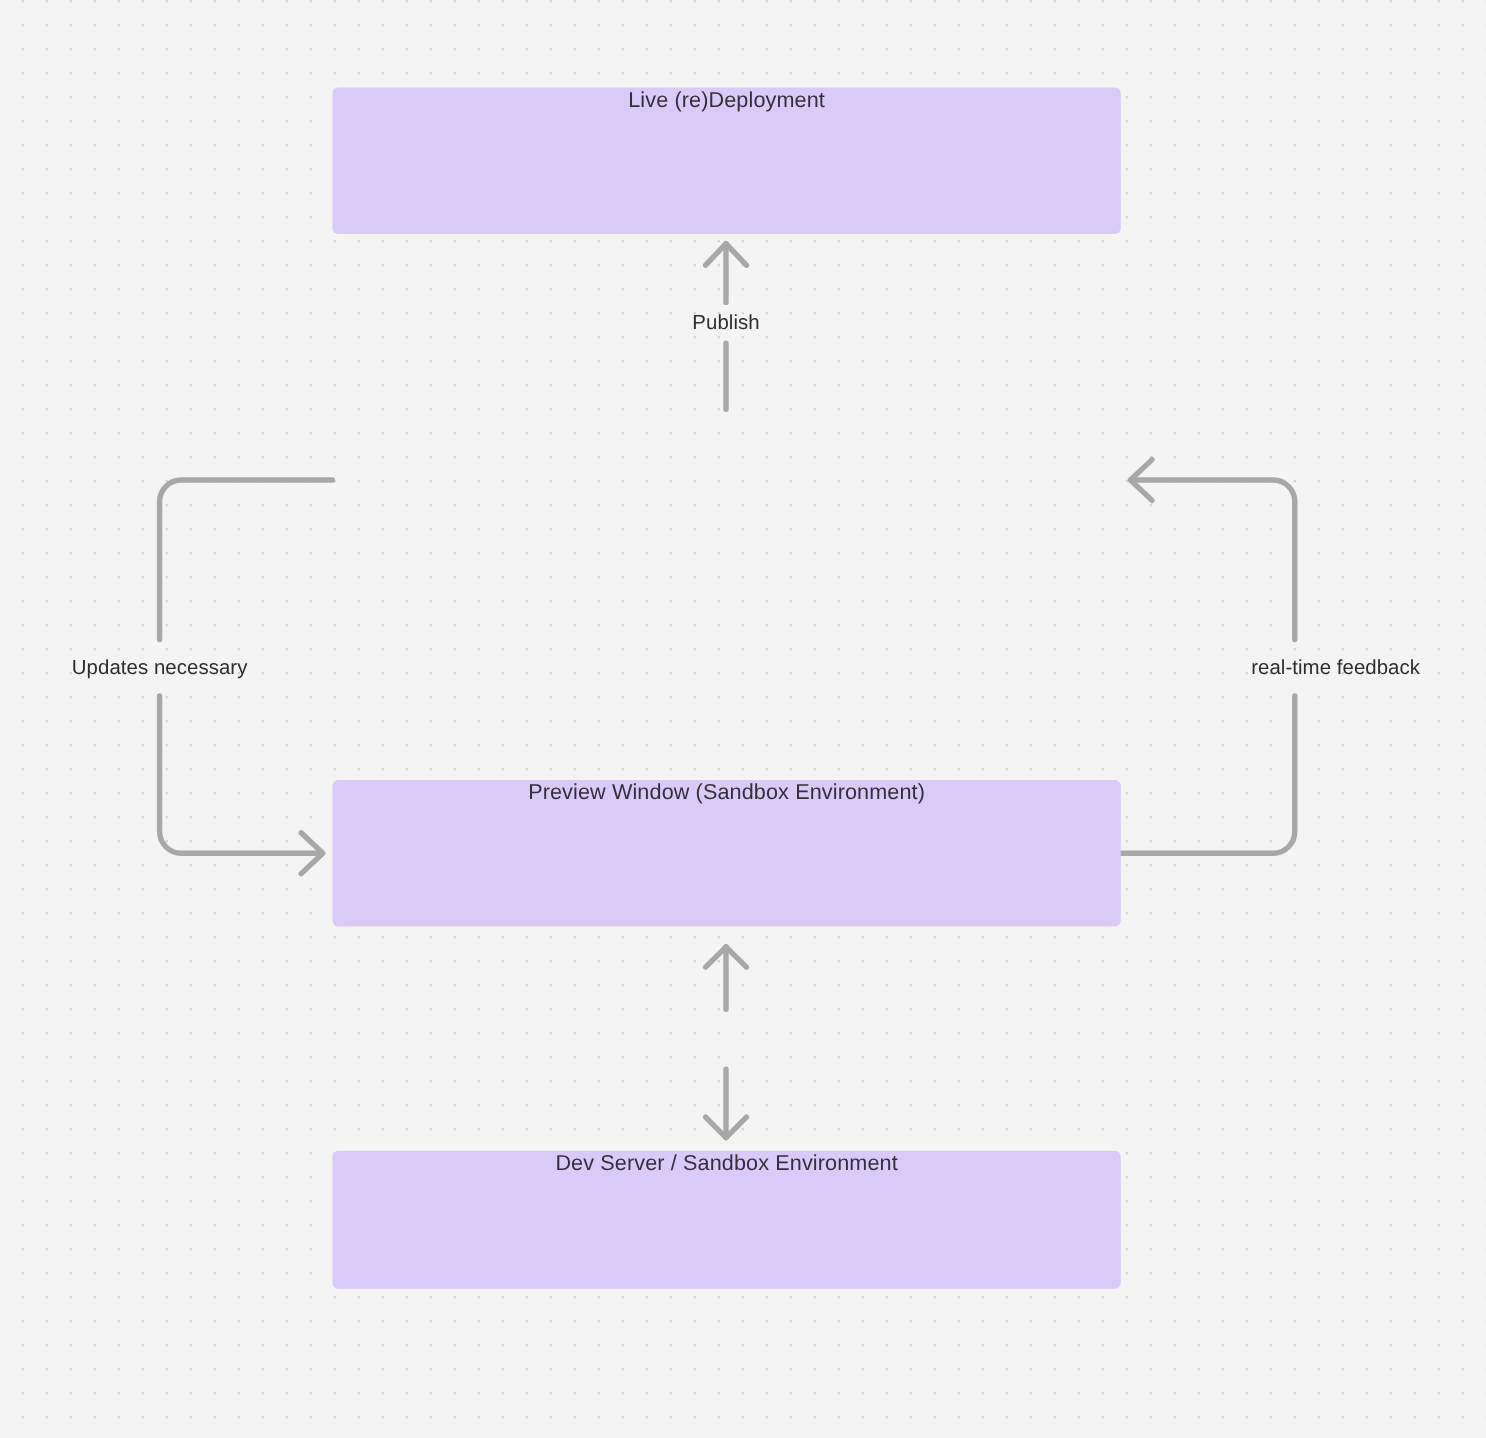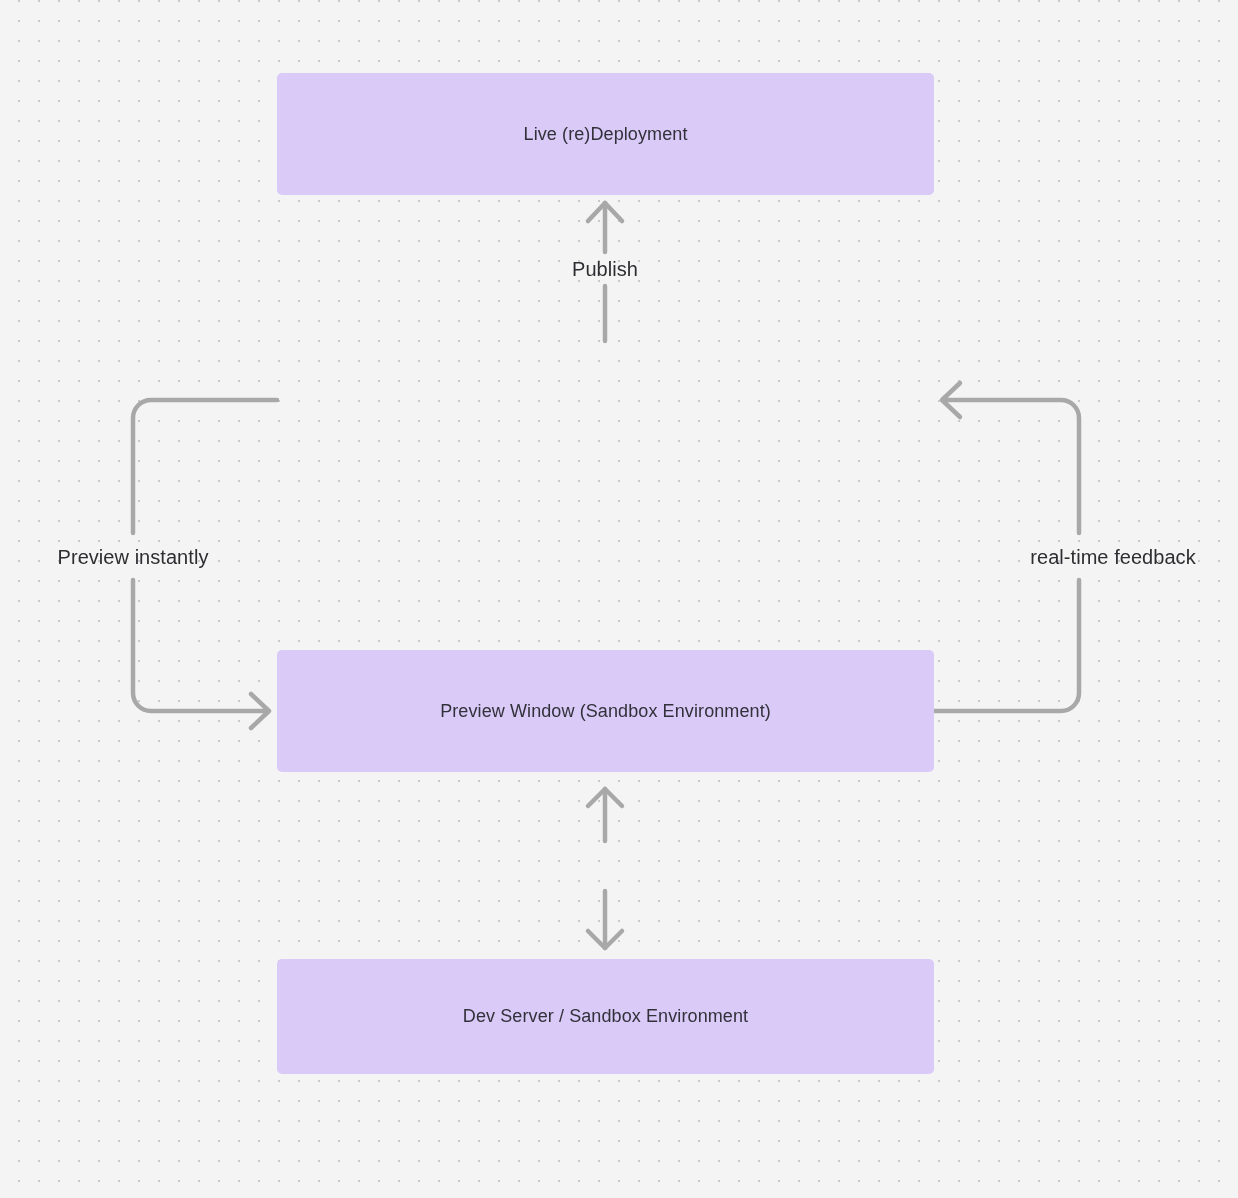--- a/index.html
+++ b/index.html
@@ -21,33 +21,33 @@
     position: absolute;
     inset: 0;
     width: 1238px;
     height: 1198px;
   }
   .node {
     position: absolute;
     background: #d9caf8;
     border-radius: 5px;
     display: flex;
-    align-items: center;
+    align-items: flex-start;
     justify-content: center;
     box-sizing: border-box;
   }
   .node-label {
     font-size: 18px;
     color: #32313a;
     letter-spacing: 0.1px;
     white-space: nowrap;
   }
   .edge-label {
     position: absolute;
-    font-size: 20px;
+    font-size: 17px;
     color: #2e2e32;
     white-space: nowrap;
     transform: translate(-50%, -50%);
     letter-spacing: 0.05px;
     background: transparent;
   }
   svg.edges {
     position: absolute;
     left: 0;
     top: 0;
@@ -107,18 +107,18 @@
   <div class="node" style="left:277px; top:650px; width:657px; height:122px;">
     <span class="node-label">Preview Window (Sandbox Environment)</span>
   </div>
 
   <div class="node" style="left:277px; top:959px; width:657px; height:115px;">
     <span class="node-label">Dev Server / Sandbox Environment</span>
   </div>
 
   <div class="edge-label" style="left:605px; top:269px;">Publish</div>
 
-  <div class="edge-label" style="left:133px; top:557px;">Preview instantly</div>
+  <div class="edge-label" style="left:133px; top:557px;">Updates necessary</div>
 
   <div class="edge-label" style="left:1113px; top:557px;">real-time feedback</div>
 
 
 </div>
 
 </body></html>

